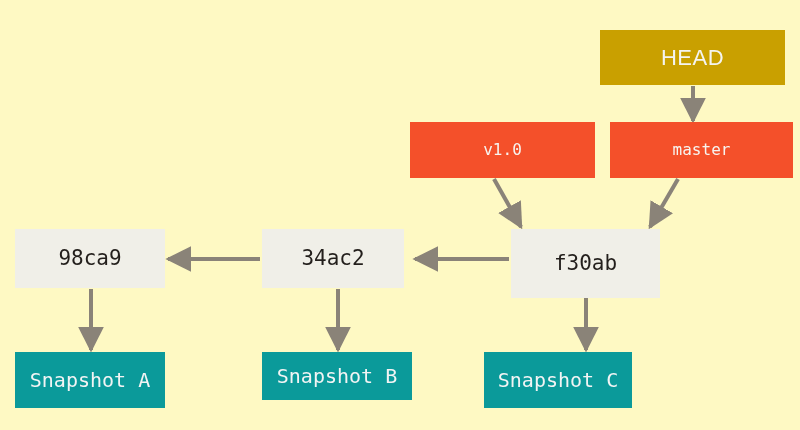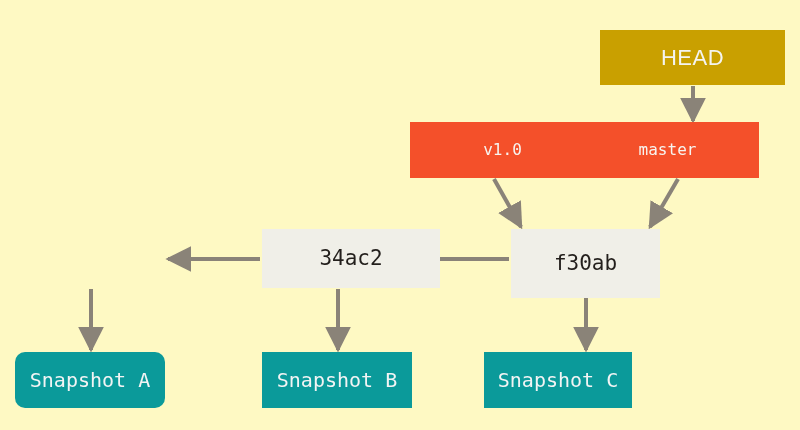--- a/index.html
+++ b/index.html
@@ -97,38 +97,41 @@
   </svg>
 
   <div class="node node-head" style="left: 600px; top: 30px; width: 185px; height: 55px; background: rgb(201, 160, 0);">
     <span>HEAD</span>
   </div>
 
   <div class="node node-ref" style="left: 410px; top: 122px; width: 185px; height: 56px; background: rgb(244, 80, 42);">
     <span>v1.0</span>
   </div>
 
-  <div class="node node-ref" style="left: 576px; top: 122px; width: 183px; height: 56px; background: rgb(244, 80, 42);">
+  <div class="node node-ref" style="left: 610px; top: 122px; width: 183px; height: 56px; background: rgb(244, 80, 42);">
     <span>master</span>
   </div>
 
+  <div class="node node-commit" style="left: 15px; top: 229px; width: 150px; height: 59px; background: rgb(240, 239, 232);">
+    <span>98ca9</span>
+  </div>
 
-  <div class="node node-commit" style="left: 262px; top: 229px; width: 178px; height: 59px; background: rgb(240, 239, 232);">
+  <div class="node node-commit" style="left: 262px; top: 229px; width: 142px; height: 59px; background: rgb(240, 239, 232);">
     <span>34ac2</span>
   </div>
 
   <div class="node node-commit" style="left: 511px; top: 229px; width: 149px; height: 69px; background: rgb(240, 239, 232);">
     <span>f30ab</span>
   </div>
 
-  <div class="node node-snapshot" style="left: 15px; top: 352px; width: 150px; height: 56px; background: rgb(11, 154, 154); border-radius: 10px;">
+  <div class="node node-snapshot" style="left: 15px; top: 352px; width: 150px; height: 56px; background: rgb(11, 154, 154);">
     <span>Snapshot A</span>
   </div>
 
-  <div class="node node-snapshot" style="left: 262px; top: 352px; width: 150px; height: 56px; background: rgb(11, 154, 154);">
+  <div class="node node-snapshot" style="left: 262px; top: 352px; width: 150px; height: 48px; background: rgb(11, 154, 154);">
     <span>Snapshot B</span>
   </div>
 
   <div class="node node-snapshot" style="left: 484px; top: 352px; width: 148px; height: 56px; background: rgb(11, 154, 154);">
     <span>Snapshot C</span>
   </div>
 
 </div>
 
 </body></html>

